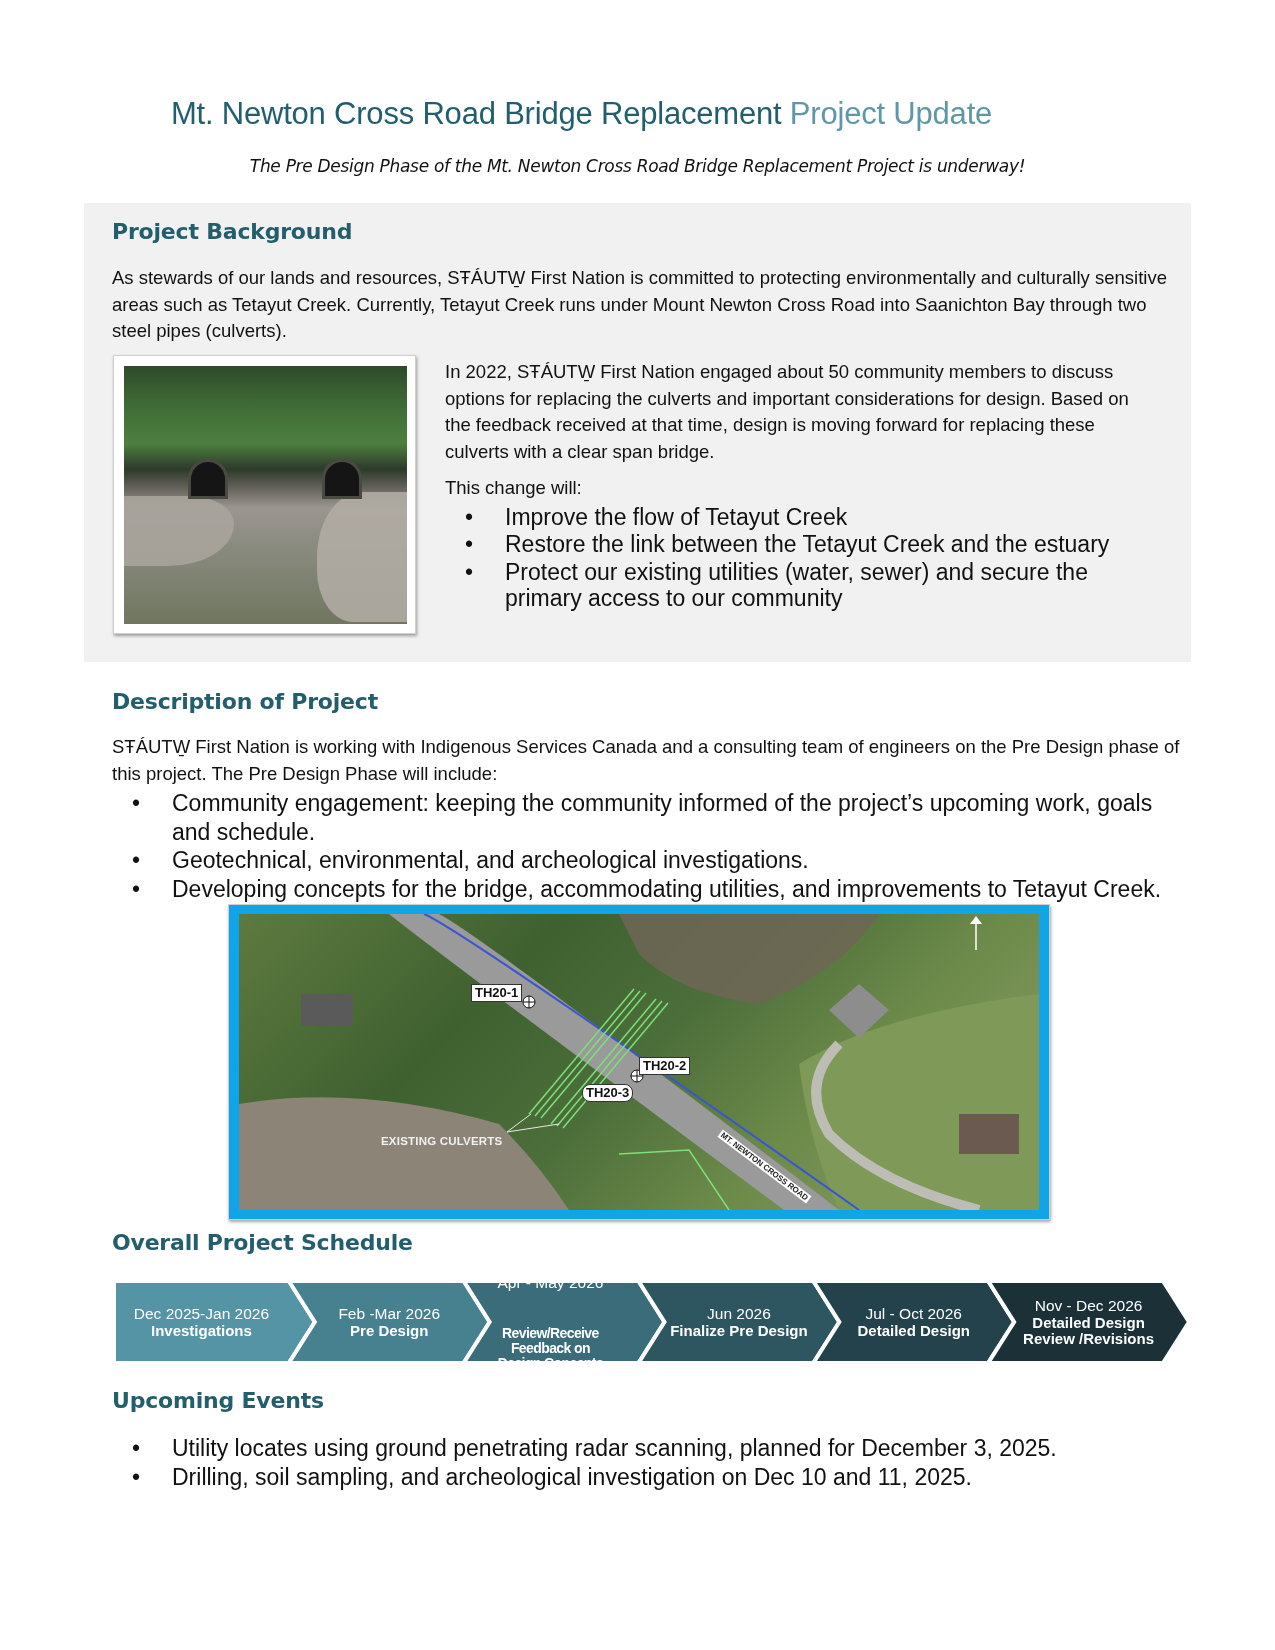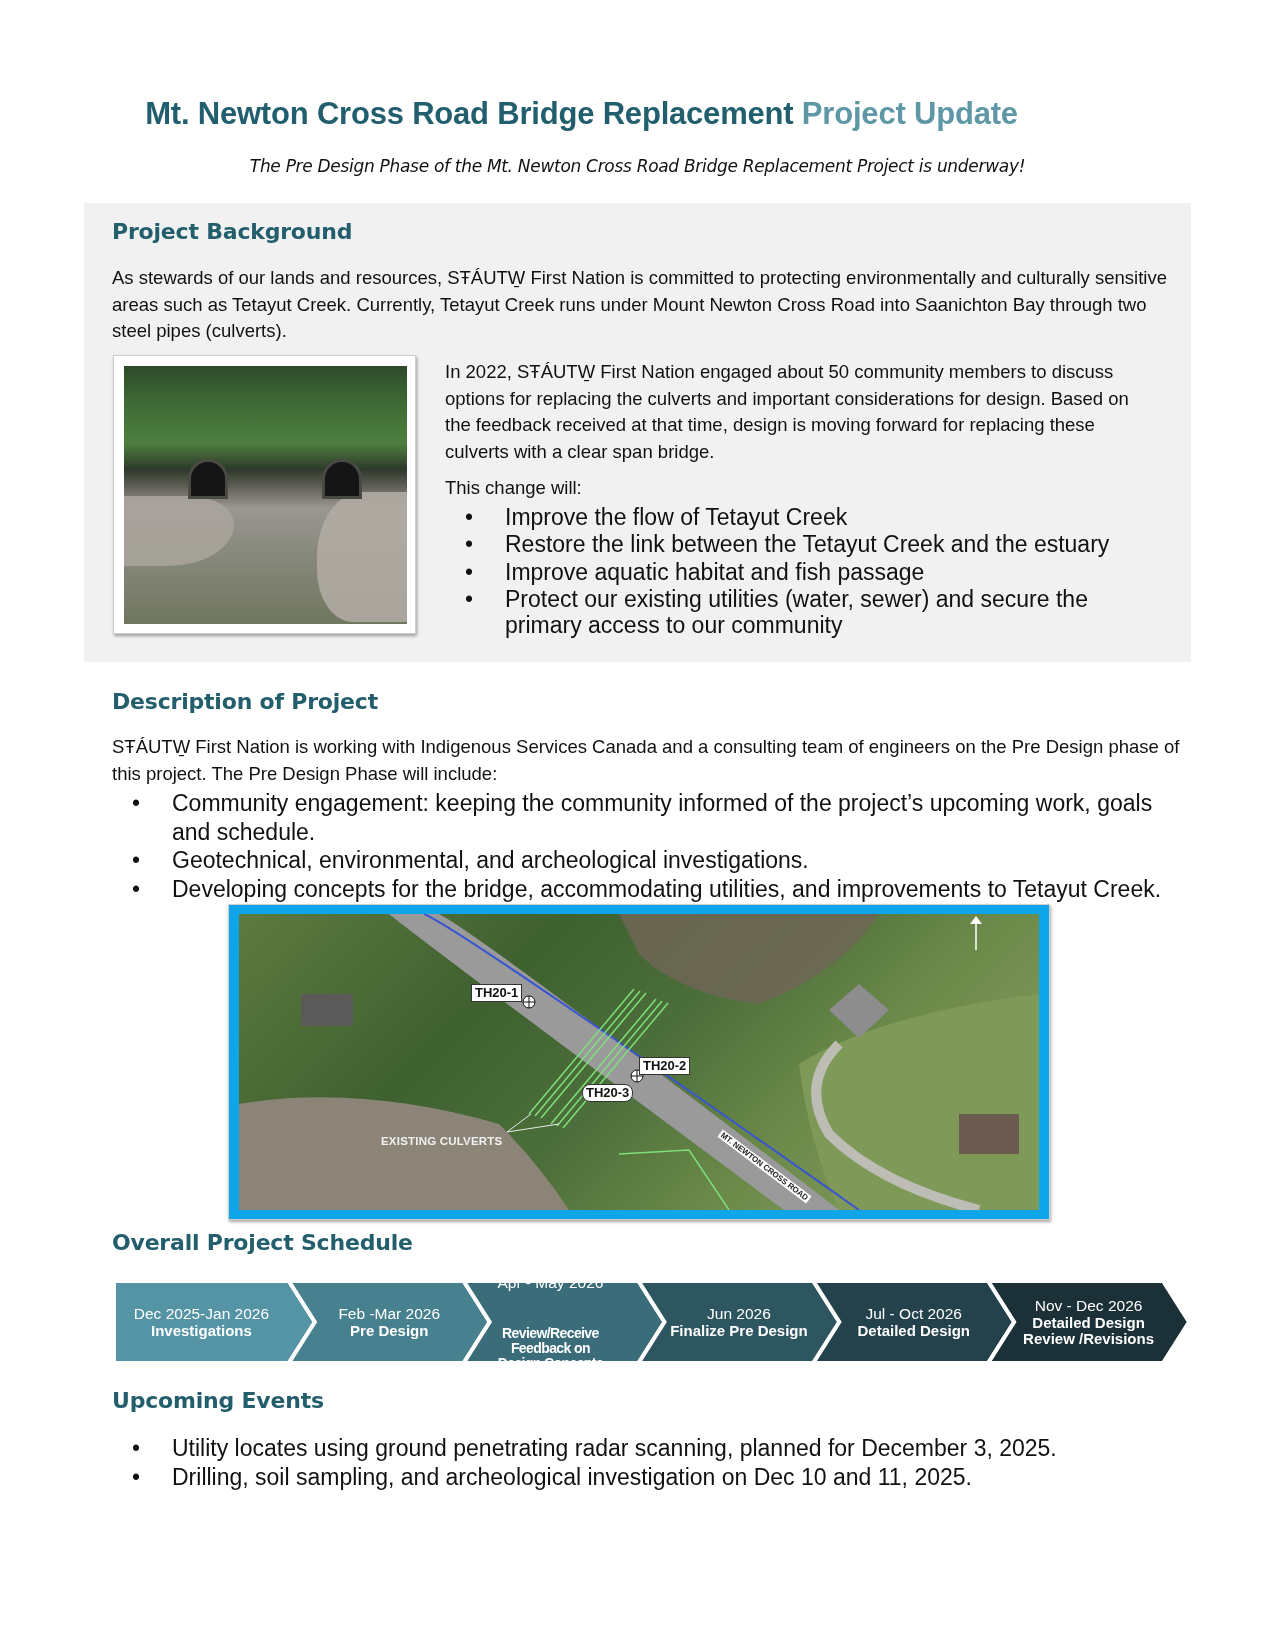--- a/index.html
+++ b/index.html
@@ -1,21 +1,21 @@
 <!DOCTYPE html>
 <html><head>
 <meta charset="utf-8">
 <style>
   * { box-sizing: border-box; margin: 0; padding: 0; }
   html, body { width: 1275px; height: 1650px; background: #ffffff; overflow: hidden; }
   body { position: relative; font-family: "Liberation Sans", sans-serif; color: #111; }
 
   .title {
     position: absolute; left: 0; top: 96px; width: 1163px; text-align: center;
-    font-family: "Liberation Sans", sans-serif; font-weight: bold; font-size: 31px; color: #215e6e;
+    font-family: "Liberation Sans", sans-serif; font-weight: normal; font-size: 31px; color: #215e6e;
     letter-spacing: -0.2px;
   }
   .title .accent { color: #5e97a6; }
   .subtitle {
     position: absolute; left: 0; top: 156px; width: 1275px; text-align: center;
     font-family: "DejaVu Sans", sans-serif; font-style: italic; font-size: 17px; color: #111;
     letter-spacing: -0.3px;
   }
 
   .bg-box { position: absolute; left: 84px; top: 203px; width: 1107px; height: 459px; background: #f1f1f1; }
@@ -93,21 +93,20 @@
     <div class="pipe r"></div>
   </div>
 </div>
 
 <div class="para" style="left:445px; top:359px; width:700px;">
   <p>In 2022, SŦÁUTW̱ First Nation engaged about 50 community members to discuss options for replacing the culverts and important considerations for design. Based on the feedback received at that time, design is moving forward for replacing these culverts with a clear span bridge.</p>
   <p>This change will:</p>
   <ul class="bul" style="margin-top:2px;">
     <li>Improve the flow of Tetayut Creek</li>
     <li>Restore the link between the Tetayut Creek and the estuary</li>
-    <li>Improve aquatic habitat and fish passage</li>
     <li style="line-height:26px;">Protect our existing utilities (water, sewer) and secure the primary access to our community</li>
   </ul>
 </div>
 
 <div class="h2" style="left:112px; top:689px;">Description of Project</div>
 <div class="para" style="left:112px; top:733px; width:1070px; line-height:27px;">SŦÁUTW̱ First Nation is working with Indigenous Services Canada and a consulting team of engineers on the Pre Design phase of this project.  The Pre Design Phase will include:</div>
 <ul class="bul" style="position:absolute; left:112px; top:789px; width:1080px;">
   <li style="line-height:28.5px;">Community engagement: keeping the community informed of the project’s upcoming work, goals and schedule.</li>
   <li style="line-height:28.5px;">Geotechnical, environmental, and archeological investigations.</li>
   <li style="line-height:28.5px;">Developing concepts for the bridge, accommodating utilities, and improvements to Tetayut Creek.</li>

